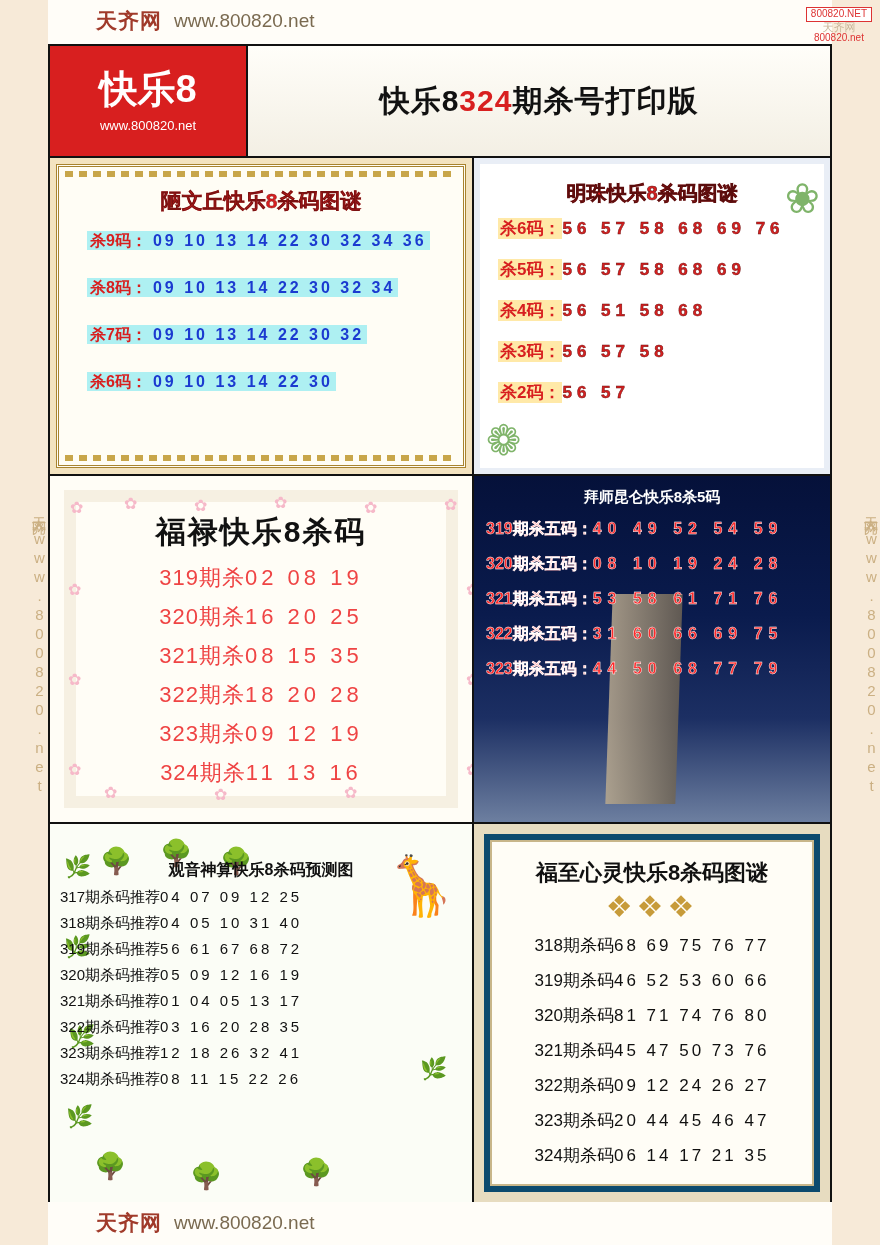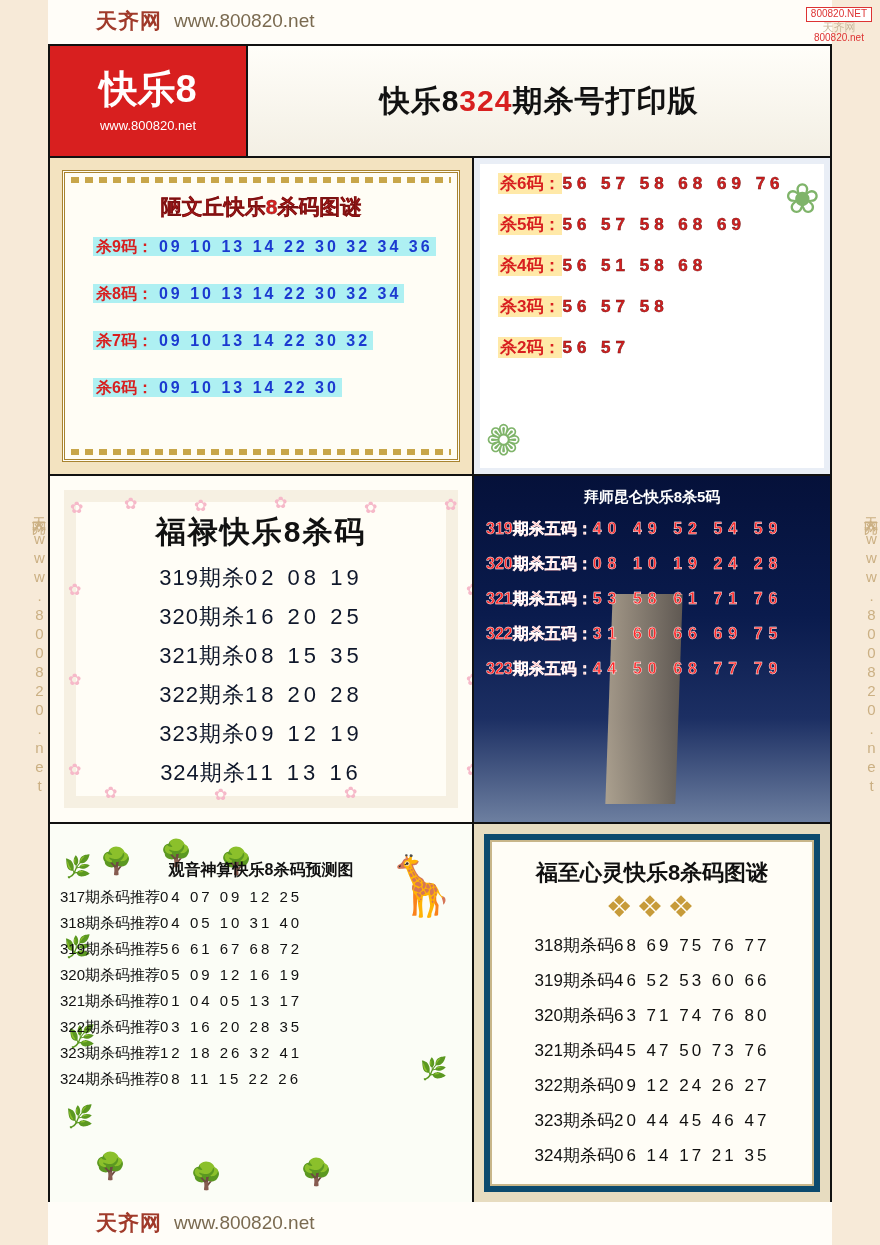--- a/index.html
+++ b/index.html
@@ -82,21 +82,21 @@
   .c-tl{width:424px;height:318px;border-right:2px solid #111;border-bottom:2px solid #111;}
   .c-tr{width:356px;height:318px;border-bottom:2px solid #111;}
   .c-ml{width:424px;height:348px;border-right:2px solid #111;border-bottom:2px solid #111;}
   .c-mr{width:356px;height:348px;border-bottom:2px solid #111;}
   .c-bl{width:424px;height:378px;border-right:2px solid #111;}
   .c-br{width:356px;height:378px;}
 
   
   .p1{
     width:100%;height:100%;background:#f3e3c0;
-    padding:12px;box-sizing:border-box;
+    padding:6px;box-sizing:border-box;
   }
   .p1-inner{
     width:100%;height:100%;box-sizing:border-box;
     border:3px double #a8832f;background:#fffdf5;
     padding:10px 14px;
     position:relative;
   }
   .p1-inner:before,.p1-inner:after{
     content:"";position:absolute;left:6px;right:6px;height:6px;
     background:repeating-linear-gradient(90deg,#c8a64a 0 8px,#fffdf5 8px 14px);
@@ -134,21 +134,21 @@
   }
   .p3-border{
     position:absolute;inset:0;
     border:12px solid #f6f0e2;
     box-sizing:border-box;
   }
   .p3-petals{position:absolute;inset:0;pointer-events:none;}
   .p3-petals i{position:absolute;color:#f6b9c9;font-size:16px;font-style:normal;}
   .p3-content{position:relative;padding:16px 10px 0;text-align:center;}
   .p3-title{font-size:30px;font-weight:bold;color:#111;letter-spacing:2px;margin:6px 0 10px;}
-  .p3-line{font-size:22px;color:#0f172a;margin:9px 0;letter-spacing:1px;}
+  .p3-line{font-size:22px;color:#ef4444;margin:9px 0;letter-spacing:1px;}
   .p3-line .n{letter-spacing:4px;}
 
   
   .p4{
     width:100%;height:100%;box-sizing:border-box;
     background:linear-gradient(180deg,#05113a 0%,#0a1b4d 40%,#1c2f63 70%,#6d7fa0 100%);
     position:relative;padding:8px 6px;
   }
   .p4 .stone{
     position:absolute;left:38%;top:34%;width:70px;height:210px;
@@ -249,20 +249,21 @@
               <span class="lbl">杀6码：</span><span class="nums">09 10 13 14 22 30</span>
             </div>
           </div>
         </div>
       </div>
 
       <div class="cell c-tr">
         <div class="p2">
           <span class="flower fl-tr">❀</span>
           <span class="flower fl-bl">❁</span>
+          <div class="p2-title">明珠快乐8杀码图谜</div>
           <div class="p2-row">
             <span class="lbl">杀6码：</span><span class="nums">56 57 58 68 69 76</span>
           </div>
           <div class="p2-row">
             <span class="lbl">杀5码：</span><span class="nums">56 57 58 68 69</span>
           </div>
           <div class="p2-row">
             <span class="lbl">杀4码：</span><span class="nums">56 51 58 68</span>
           </div>
           <div class="p2-row">
@@ -388,21 +389,21 @@
           <div class="p6-inner">
             <div class="p6-title">福至心灵快乐8杀码图谜</div>
             <div class="p6-orn">❖❖❖</div>
             <div class="p6-row">
               <span>318期杀码</span><span class="n">68  69  75  76  77</span>
             </div>
             <div class="p6-row">
               <span>319期杀码</span><span class="n">46  52  53  60  66</span>
             </div>
             <div class="p6-row">
-              <span>320期杀码</span><span class="n">63  71  74  76  80</span>
+              <span>320期杀码</span><span class="n">81  71  74  76  80</span>
             </div>
             <div class="p6-row">
               <span>321期杀码</span><span class="n">45  47  50  73  76</span>
             </div>
             <div class="p6-row">
               <span>322期杀码</span><span class="n">09  12  24  26  27</span>
             </div>
             <div class="p6-row">
               <span>323期杀码</span><span class="n">20  44  45  46  47</span>
             </div>

